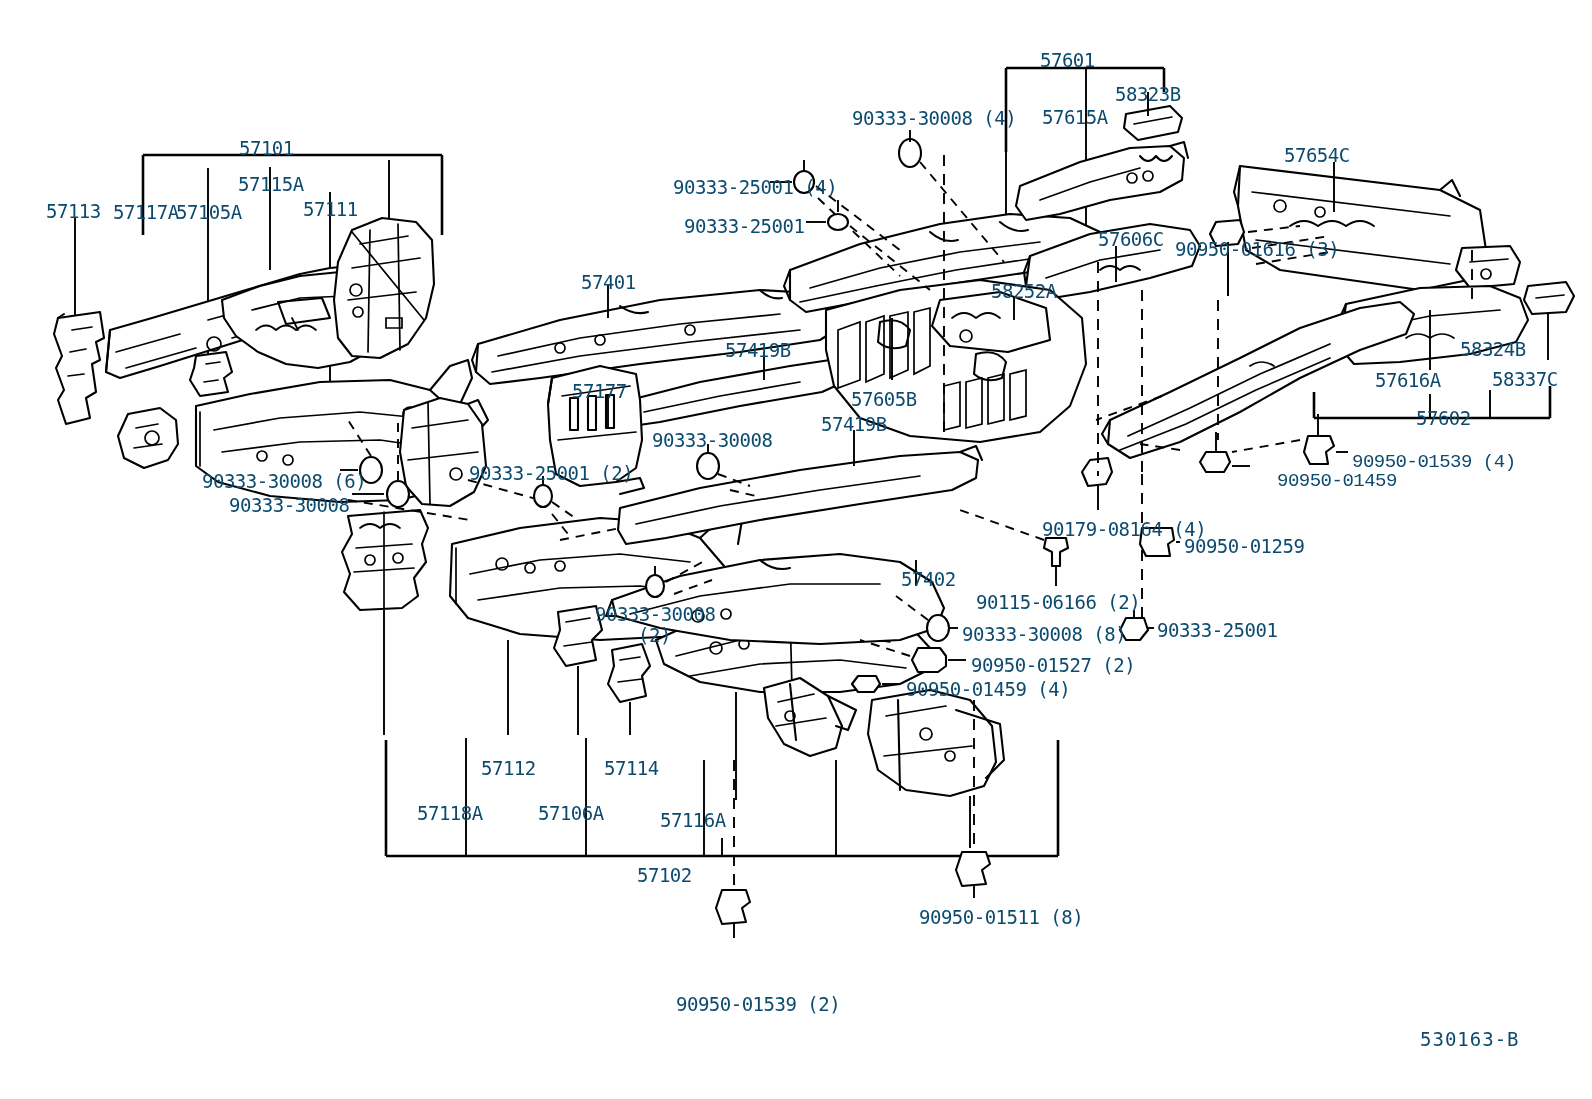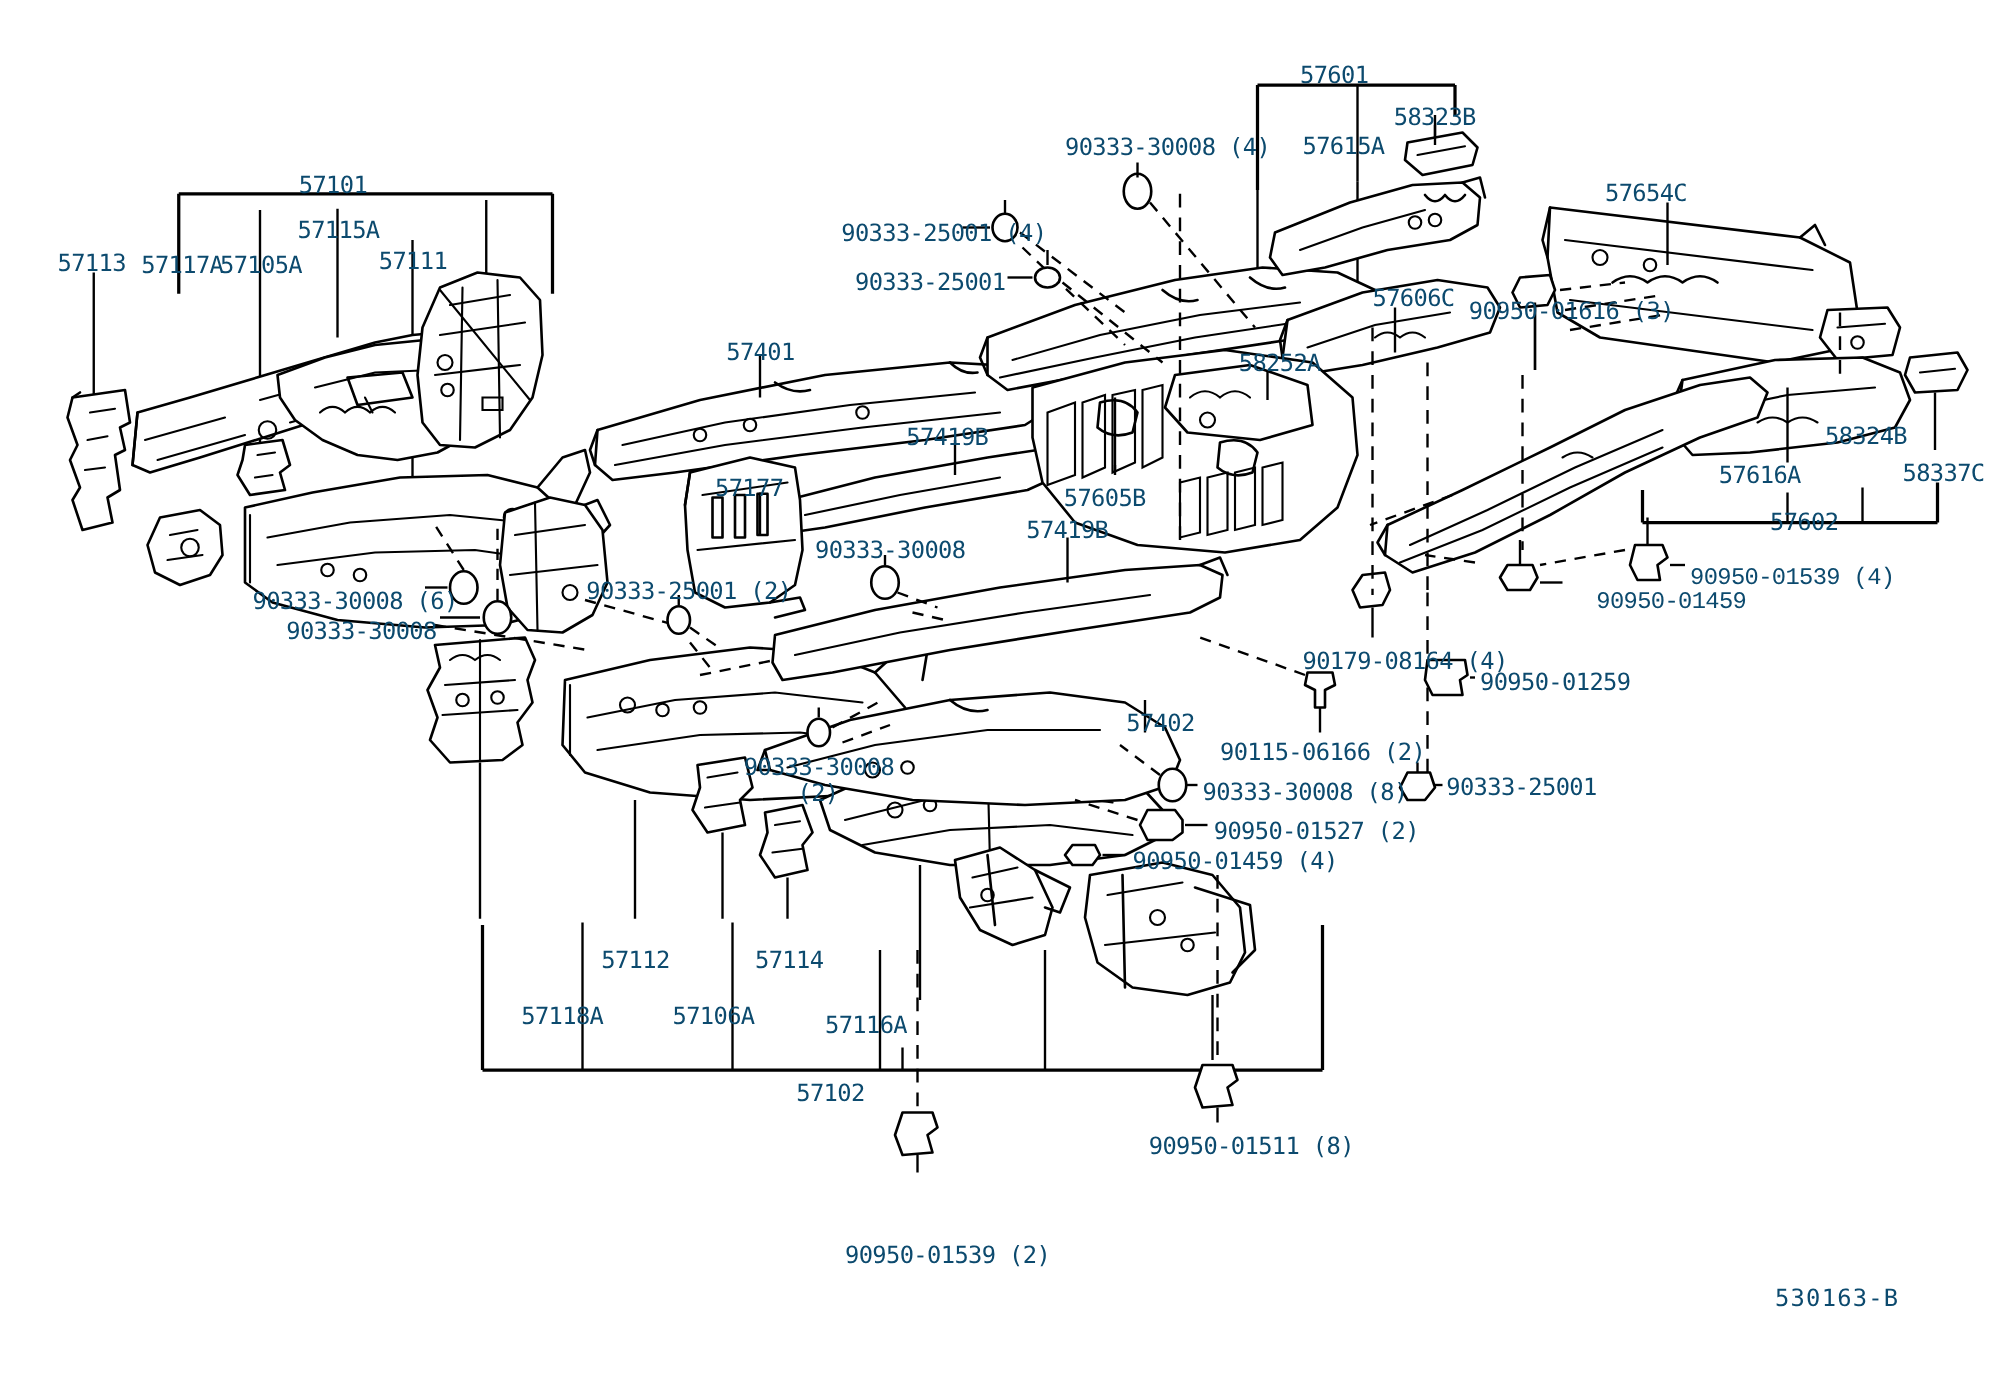--- a/index.html
+++ b/index.html
@@ -562,21 +562,21 @@
   <div class="lbl" style="left:852px; top:108px;">90333-30008 (4)</div>
   <div class="lbl" style="left:673px; top:177px;">90333-25001 (4)</div>
   <div class="lbl" style="left:684px; top:216px;">90333-25001</div>
   <div class="lbl" style="left:1284px; top:145px;">57654C</div>
   <div class="lbl" style="left:1175px; top:239px;">90950-01616 (3)</div>
   <div class="lbl" style="left:1098px; top:229px;">57606C</div>
   <div class="lbl" style="left:991px; top:281px;">58252A</div>
   <div class="lbl" style="left:851px; top:389px;">57605B</div>
   <div class="lbl" style="left:821px; top:414px;">57419B</div>
   <div class="lbl" style="left:1460px; top:339px;">58324B</div>
-  <div class="lbl" style="left:1492px; top:369px;margin-left:30px;">58337C</div>
+  <div class="lbl" style="left:1492px; top:369px;">58337C</div>
   <div class="lbl" style="left:1375px; top:370px;">57616A</div>
   <div class="lbl" style="left:1416px; top:408px;">57602</div>
   <div class="lbl" style="left:1352px; top:452px;font-family:Liberation Mono, monospace;">90950-01539 (4)</div>
   <div class="lbl" style="left:1277px; top:471px;font-family:Liberation Mono, monospace;">90950-01459</div>
   <div class="lbl" style="left:1042px; top:519px;">90179-08164 (4)</div>
   <div class="lbl" style="left:1184px; top:536px;">90950-01259</div>
   <div class="lbl" style="left:901px; top:569px;">57402</div>
   <div class="lbl" style="left:976px; top:592px;">90115-06166 (2)</div>
   <div class="lbl" style="left:962px; top:624px;">90333-30008 (8)</div>
   <div class="lbl" style="left:1157px; top:620px;">90333-25001</div>

